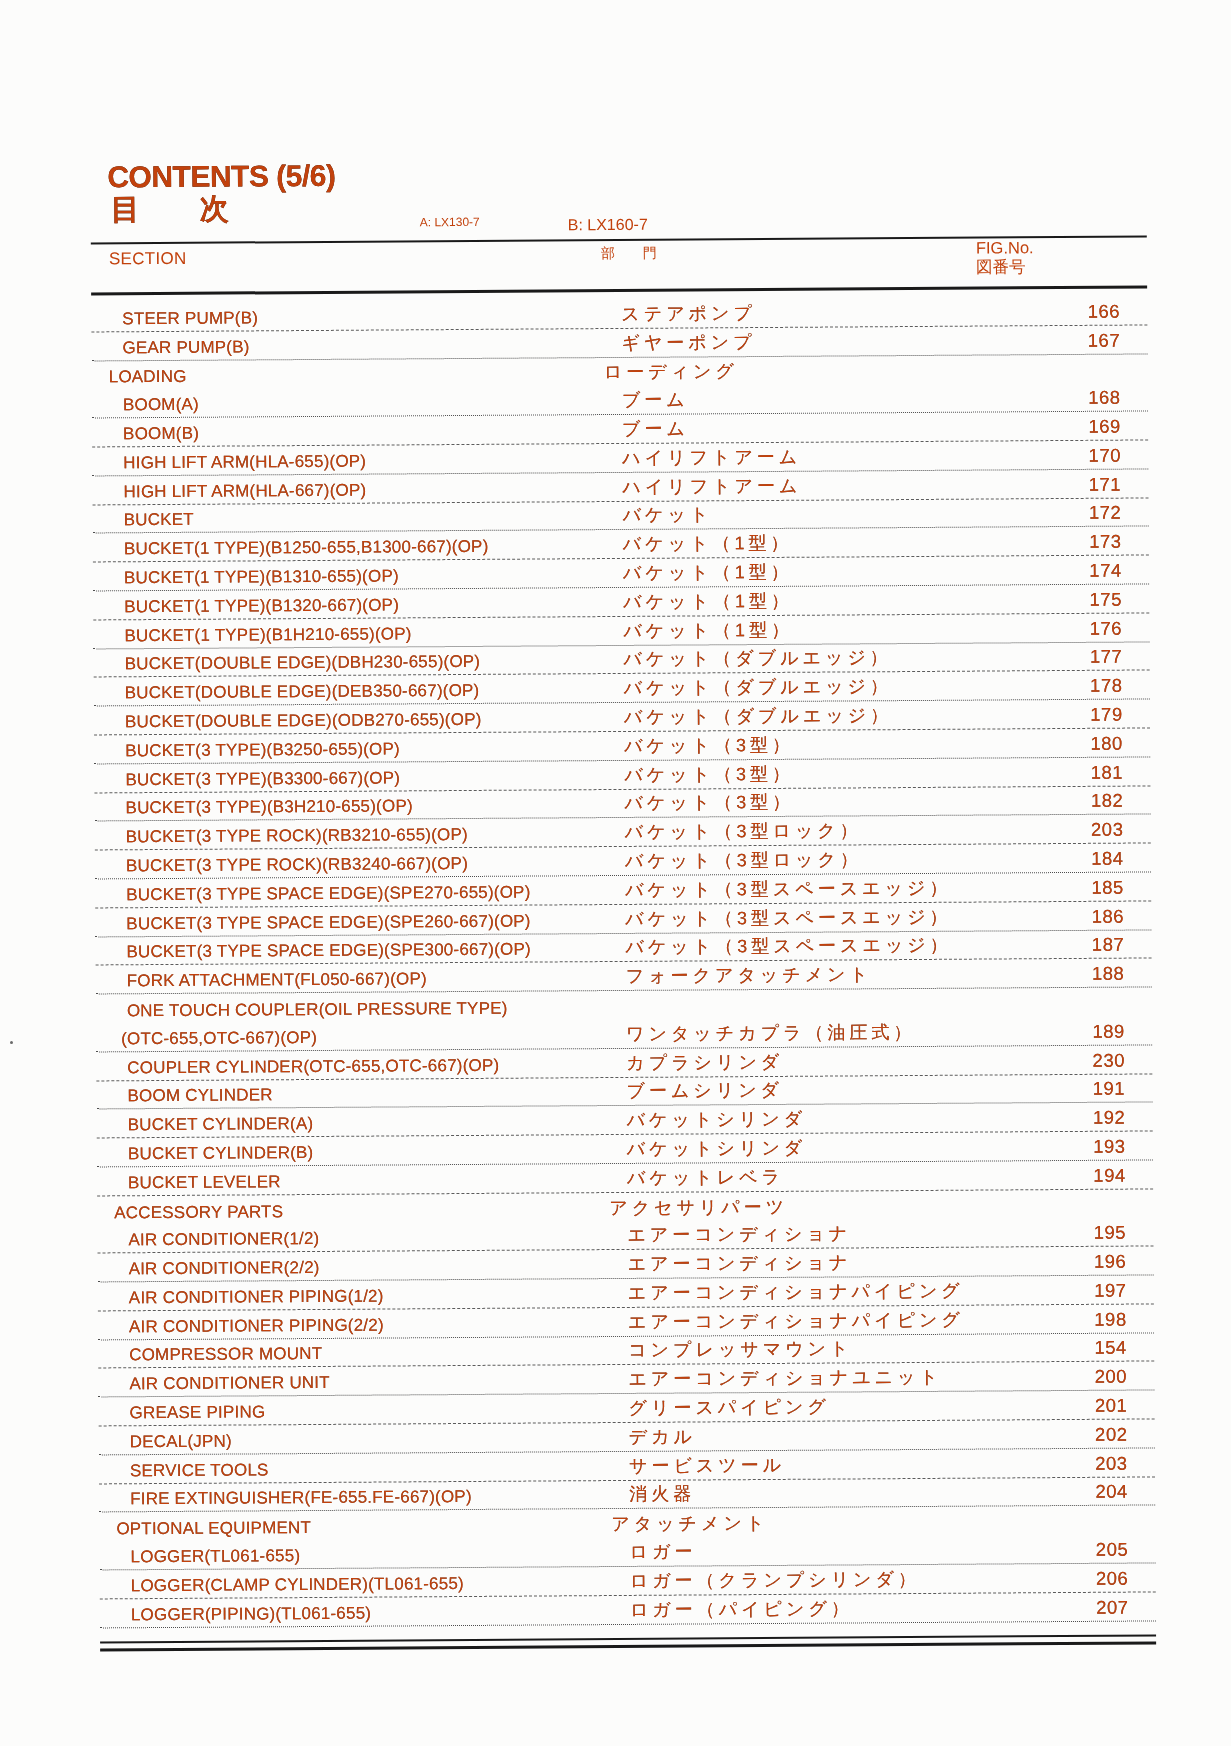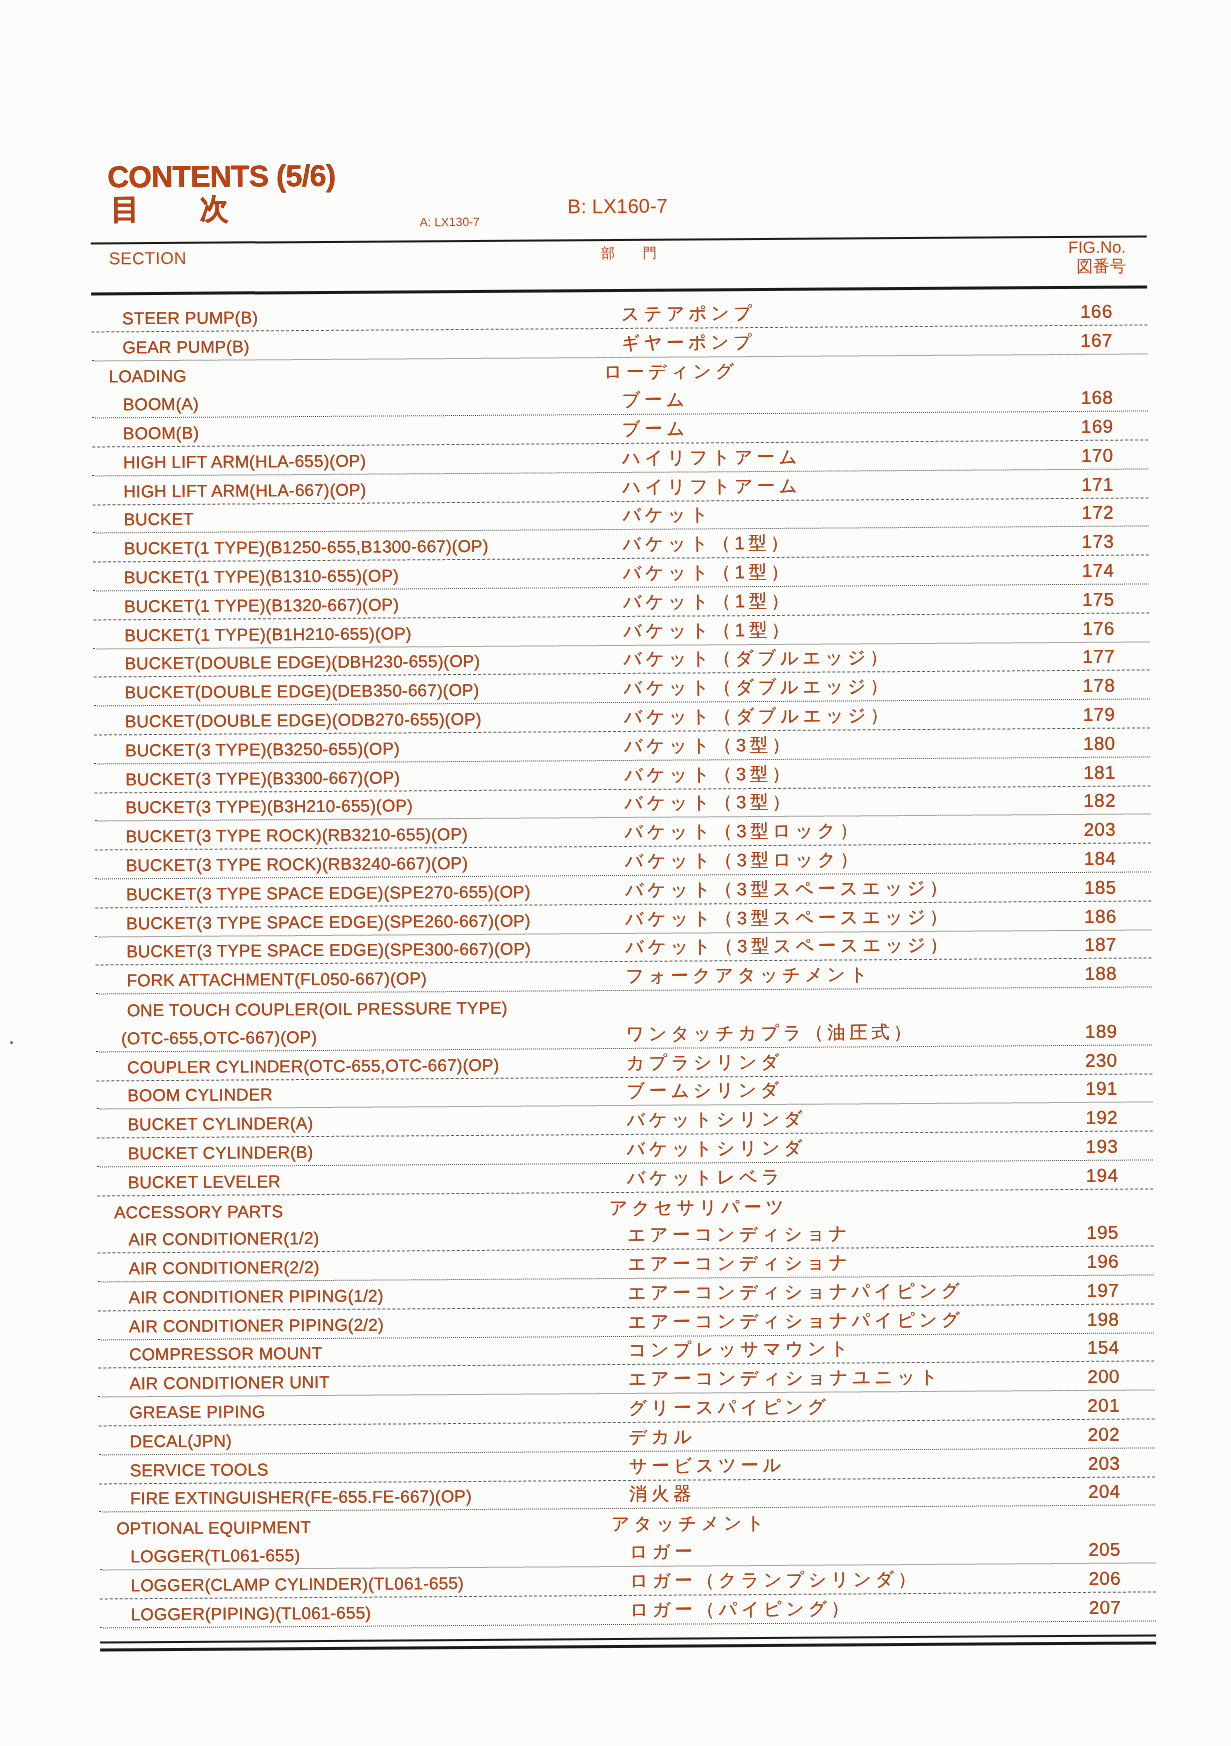--- a/index.html
+++ b/index.html
@@ -19,49 +19,49 @@
     font-size:30px;font-weight:700;letter-spacing:-0.5px;
     text-shadow:0 0 .6px #111;
   }
   .doc-title-jp{
     position:absolute;left:115px;top:192px;
     font-size:29px;font-weight:700;line-height:1;
     text-shadow:0 0 .6px #111;
   }
   .doc-title-jp .gap{margin-left:52px;}
   .model-a{position:absolute;left:424px;top:214px;font-size:12px;}
-  .model-b{position:absolute;left:572px;top:195px;font-size:20px;}
+  .model-b{position:absolute;left:572px;top:216px;font-size:16px;}
 
   .rule{position:absolute;left:95px;width:1056px;background:#1a1a1a;}
   .rule-1{top:239px;height:2px;}
   .rule-2{top:289px;height:3px;}
   .rule-bottom-a{top:1638px;height:2px;}
   .rule-bottom-b{top:1645px;height:2.5px;}
 
   .col-section{position:absolute;left:113px;top:246px;font-size:17px;letter-spacing:.3px;text-align:right;}
   .col-dept{position:absolute;left:605px;top:245px;font-size:14px;}
   .col-dept .gap{margin-left:24px;}
-  .col-fig{position:absolute;left:980px;top:241px;width:150px;text-align:right;
+  .col-fig{position:absolute;left:980px;top:241px;width:150px;text-align:left;
            font-size:16.5px;line-height:19px;}
 
   
   .toc{position:absolute;left:95px;top:300px;width:1056px;}
   .row{
     height:28.8px;box-sizing:border-box;
     display:flex;align-items:flex-end;
     padding-bottom:2px;
     font-size:17px;
     text-shadow:0 0 .5px rgba(20,20,20,.7);
     white-space:nowrap;
   }
   .row.entry{border-bottom:1.5px dashed #5c5c5c;}
   .row.entry:nth-child(even){border-bottom-style:dotted;border-bottom-color:#4e4e4e;}
   .row .en{box-sizing:border-box;width:530px;padding-left:31px;letter-spacing:.2px;}
   .row .jp{flex:1;font-size:18px;letter-spacing:4px;}
-  .row .fig{width:47px;text-align:left;margin-right:20px;font-size:18.5px;letter-spacing:.5px;}
+  .row .fig{width:47px;text-align:center;margin-right:20px;font-size:18.5px;letter-spacing:.5px;}
   .row.section .en{padding-left:17px;}
   .row.section .jp{margin-left:-18px;}
   .row.cont .en{padding-left:25px;}
 
   
   .speckle{position:absolute;left:10px;top:1041px;width:3px;height:3px;background:#6a6a6a;border-radius:50%;}
 </style>
 </head>
 <body>
 

